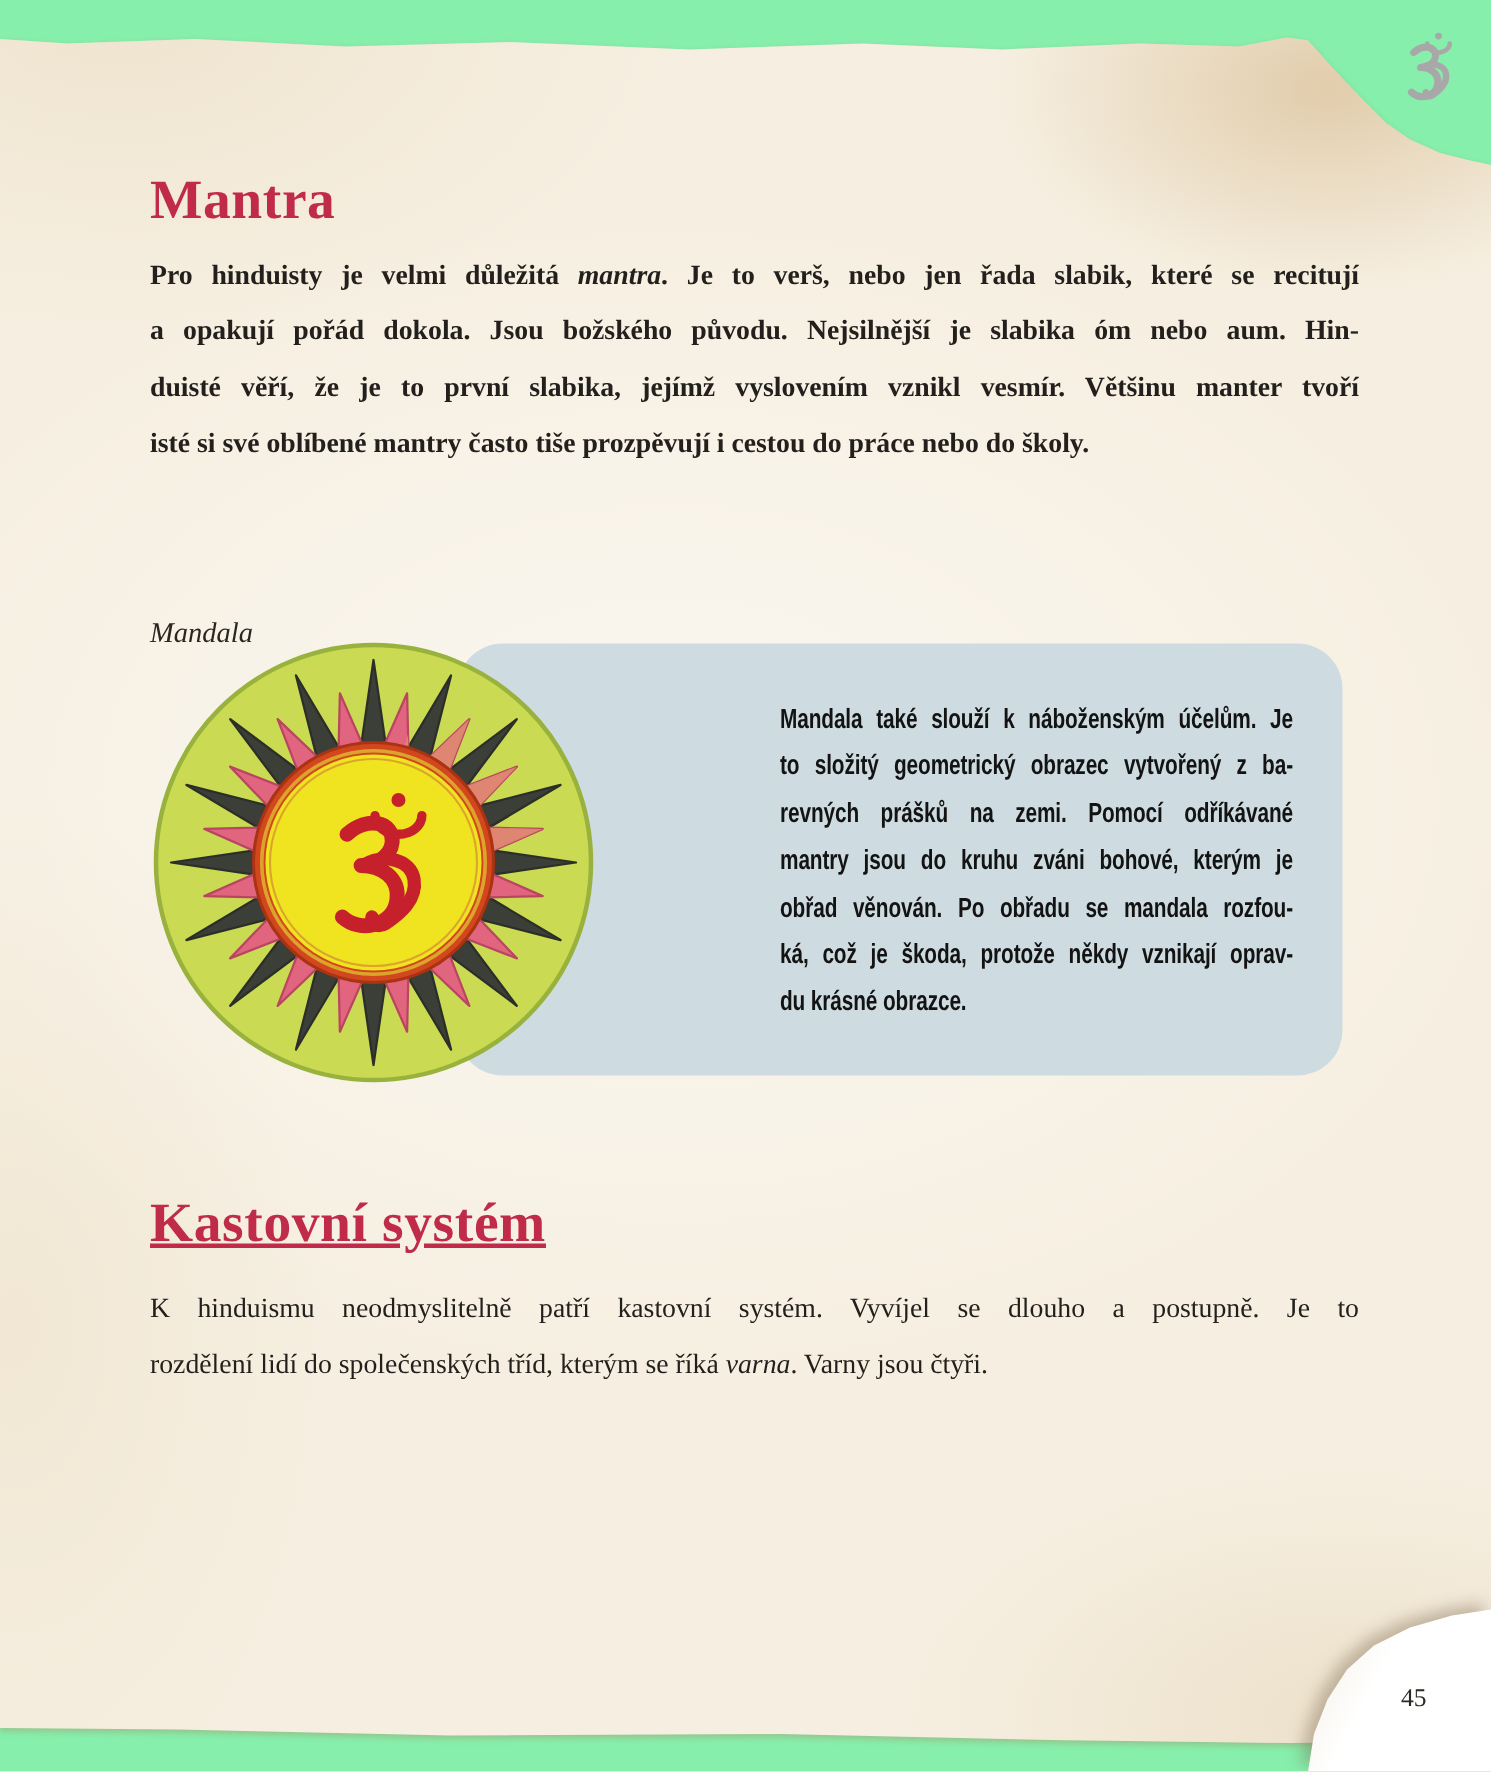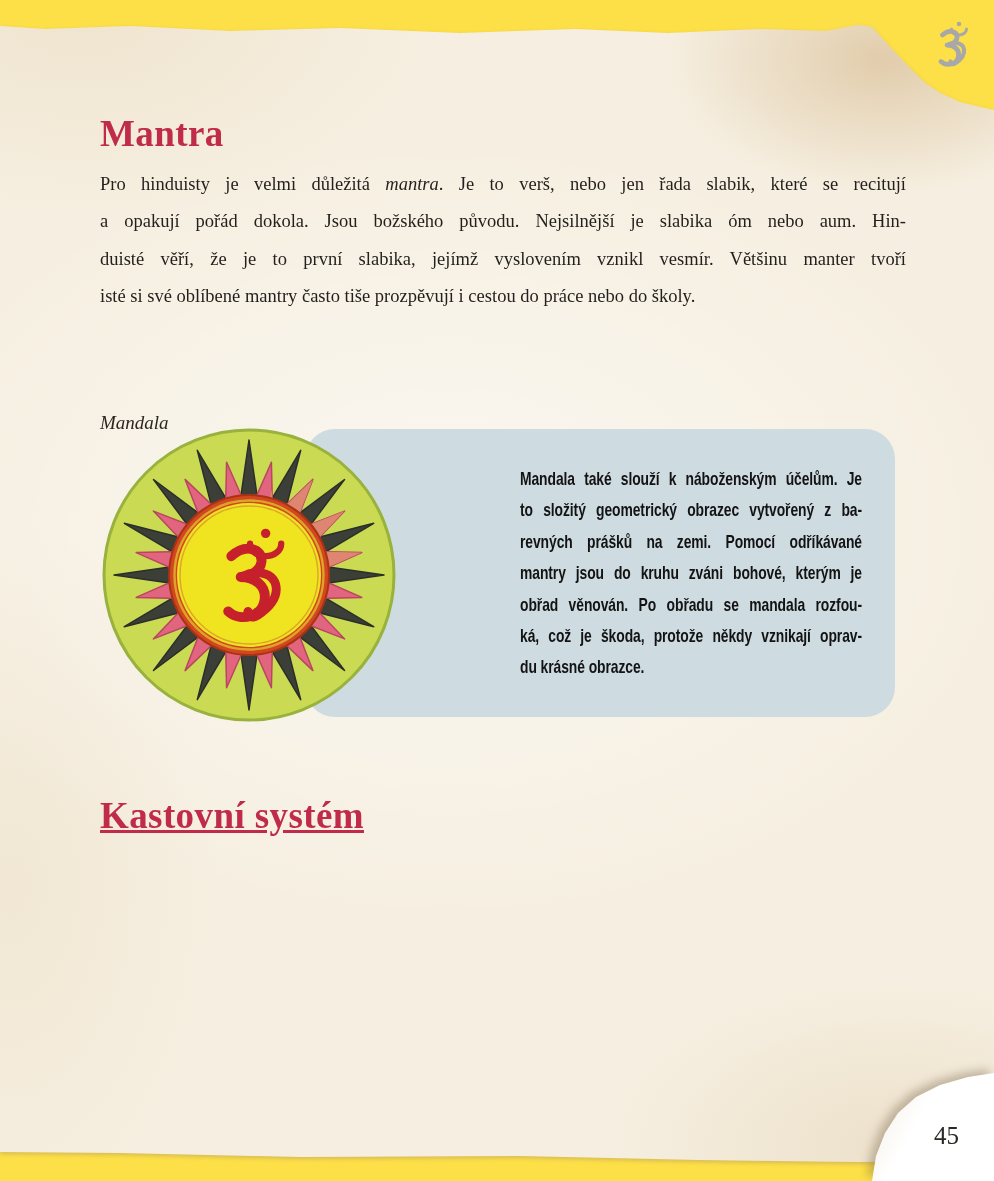--- a/index.html
+++ b/index.html
@@ -1,17 +1,17 @@
 <!DOCTYPE html>
 <html style="--c-paper: #f6efe1; --c-heading: #c02b4a; --c-body_text: #221f1c; --c-callout_bg: #cedce1; --c-om_red: #c5202b; --c-om_gray: #a8a8a8; --c-m_green: #cada52; --c-m_dark: #3b3f37; --c-m_pink: #e26580; --c-m_salmon: #de8a70; --c-m_orange: #d2471d; --c-m_yellow: #f0e31f; --c-m_gold: #dca42d;"><head>
 <meta charset="utf-8">
 <style>
   html,body { margin:0; padding:0; background:#ffffff; }
   .canvas {
-    position:relative; width:994px; height:1181px; background:#fde047;
+    position:relative; width:994px; height:1181px; background:#86efac;
     overflow:hidden; font-family:"Liberation Serif", serif;
   }
   
   .paper-wrap { position:absolute; inset:0; filter:drop-shadow(0 2px 2px rgba(168,140,100,0.45)); }
   .paper {
     position:absolute; inset:0;
     background-color:var(--c-paper,#f6efe1);
     background-image:
       radial-gradient(ellipse 340px 210px at 89% 5%, rgba(205,170,118,0.50), rgba(205,170,118,0) 65%),
       radial-gradient(ellipse 520px 300px at 8% 1%, rgba(222,200,160,0.28), rgba(222,200,160,0) 70%),
@@ -30,21 +30,21 @@
     font-family:"Liberation Serif", serif; font-weight:bold; font-size:37px;
     color:var(--c-heading,#c02b4a); letter-spacing:0.4px;
   }
   .h1-mantra { top:112px; }
   .h1-caste  { top:794px;text-decoration:underline; }
   .body-par {
     position:absolute; left:100px; width:806px;
     font-family:"Liberation Serif", serif; font-size:18.5px; line-height:37.4px;
     color:var(--c-body_text,#221f1c);
   }
-  .par-mantra    { top:166px; }
+  .par-mantra    { top:166px;font-weight:bold; }
   .par-caste     { top:855px; }
   .par-brahmani  { top:953px; }
   .par-ksatriove { top:1051px; }
   .rt-line { text-align:justify; text-align-last:justify; height:37.4px; overflow:hidden; }
   .rt-line.last { text-align-last:left; }
   .rt-line i { font-style:italic; }
   .fig-caption {
     position:absolute; left:100px; top:412px;
     font-family:"Liberation Serif", serif; font-style:italic; font-size:19px; color:#2a2620;text-align:center;
   }
@@ -75,21 +75,21 @@
   .om-dot { fill:currentColor; }
   .om-corner { position:absolute; left:926px; top:20px; width:50px; height:48px; color:var(--c-om_gray,#a8a8a8); }
   .om-red { color:var(--c-om_red,#c5202b); }
   
   .curl-wrap { position:absolute; left:828px; top:1040px; width:166px; height:141px;
                filter:drop-shadow(-5px -4px 5px rgba(120,100,75,0.40)); }
   .curl { width:100%; height:100%;
     background:linear-gradient(118deg,#d9cdb6 0%,#efe9da 20%,#ffffff 55%);
     clip-path:polygon(166px 33px,140px 37px,112px 45px,88px 57px,70px 73px,57px 93px,48px 116px,44px 141px,166px 141px); }
   .page-number { position:absolute; left:934px; top:1122px;
-    font-family:"Liberation Serif", serif; font-size:25px; color:#2c2824; }
+    font-family:"Liberation Serif", serif; font-size:17px; color:#2c2824; }
 </style>
 </head>
 <body>
 
 <svg width="0" height="0" style="position:absolute" aria-hidden="true">
   <defs>
     <g id="om-glyph">
       <path class="om-stroke om-main" d="M33,30 C46,18 63,22 62,35 C61,45 50,50 42,50 C55,50 67,58 65,72 C63,88 42,94 30,83"></path>
       <path class="om-stroke om-tail" d="M43,50 C57,42 74,46 76,59 C78,72 67,81 58,87 C53,90 48,88 49,83"></path>
       <path class="om-stroke om-crescent" d="M51,18 A15,12 0 0 0 81,18"></path>
@@ -145,19 +145,23 @@
         <div class="rt-line"><span>revných prášků na zemi. Pomocí odříkávané</span></div>
         <div class="rt-line"><span>mantry jsou do kruhu zváni bohové, kterým je</span></div>
         <div class="rt-line"><span>obřad věnován. Po obřadu se mandala rozfou-</span></div>
         <div class="rt-line"><span>ká, což je škoda, protože někdy vznikají oprav-</span></div>
         <div class="rt-line last"><span>du krásné obrazce.</span></div>
       </div>
   </div>
 
   <h1 class="heading h1-caste">Kastovní systém</h1>
 
+  <div class="body-par par-caste">
+      <div class="rt-line"><span>K hinduismu neodmyslitelně patří kastovní systém. Vyvíjel se dlouho a postupně. Je to</span></div>
+      <div class="rt-line last"><span>rozdělení lidí do společenských tříd, kterým se říká </span><i>varna</i><span>. Varny jsou čtyři.</span></div>
+    </div>
 
   <div class="curl-wrap">
     <div class="curl"></div>
   </div>
   <div class="page-number">45</div>
 
 </div>
 
 </body></html>

